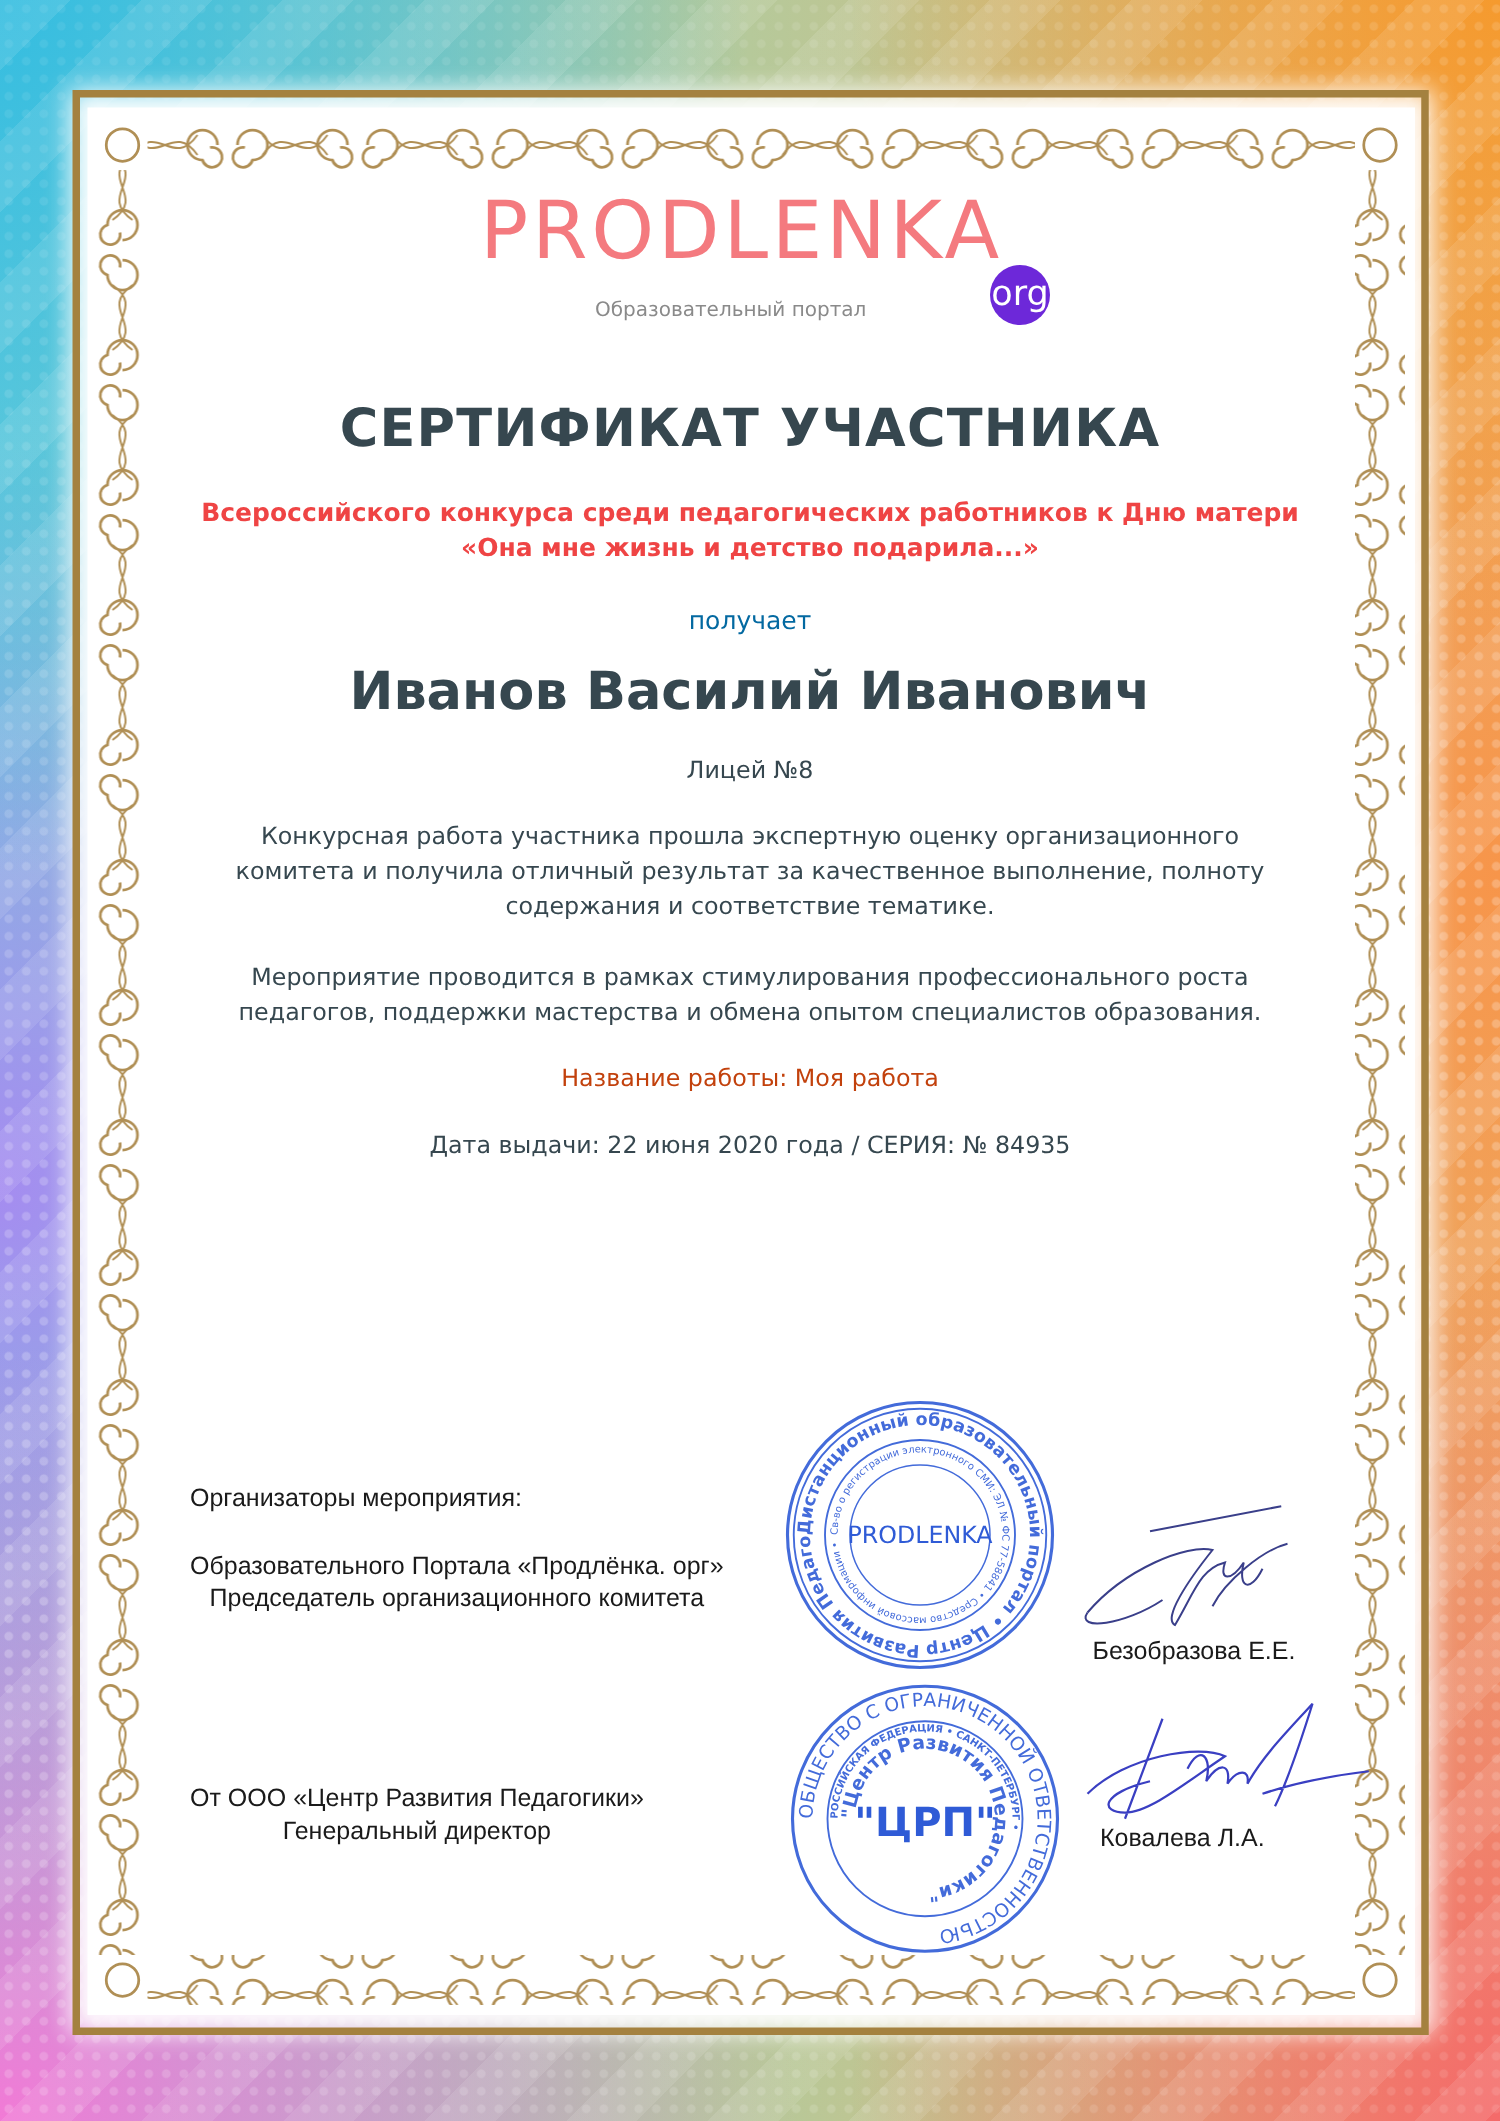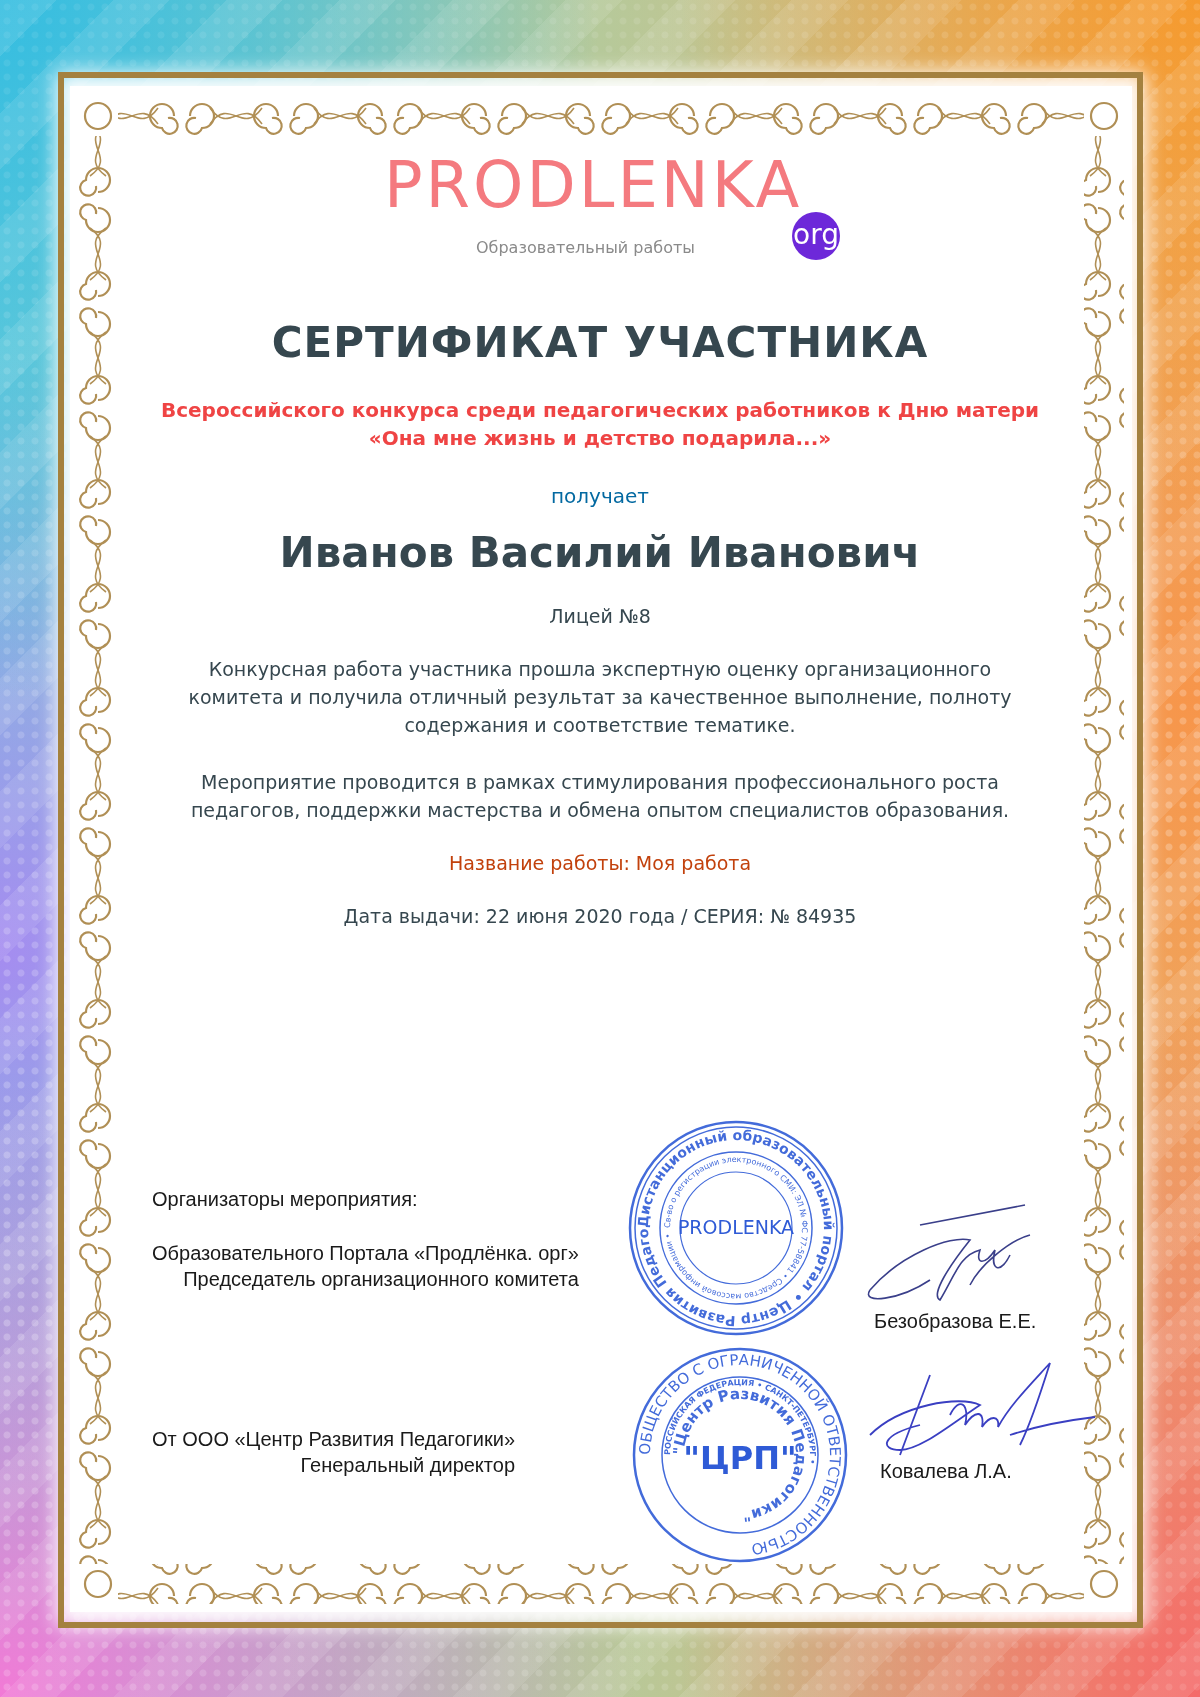--- a/index.html
+++ b/index.html
@@ -68,21 +68,21 @@
   .receives { position: absolute; left: 0; top: 384px; width: 1000px; font-size: 20px; color: #0369a1; }
   .name { position: absolute; left: 0; top: 428px; width: 1000px; font-size: 42px; font-weight: bold; color: #36474f; }
   .school { position: absolute; left: 0; top: 505px; width: 1000px; font-size: 19px; color: #36474f; }
   .para1 { position: absolute; left: 60px; top: 555px; width: 880px; font-size: 19px; line-height: 28px; color: #36474f; }
   .para2 { position: absolute; left: 60px; top: 668px; width: 880px; font-size: 19px; line-height: 28px; color: #36474f; }
   .work { position: absolute; left: 0; top: 752px; width: 1000px; font-size: 19px; color: #c2410c; }
   .issued { position: absolute; left: 0; top: 805px; width: 1000px; font-size: 19px; color: #36474f; }
 
   .org-block {
     position: absolute; left: 152px; font-family: "Liberation Sans", sans-serif;
-    font-size: 20px; line-height: 26px; color: #1a1a1a; text-align: right;
+    font-size: 20px; line-height: 26px; color: #1a1a1a; text-align: center;
   }
   .org-heading { top: 1186px; }
   .org-one { top: 1240px; }
   .org-two { top: 1426px; }
   .signer {
     position: absolute; font-family: "Liberation Sans", sans-serif; font-size: 20px; color: #1a1a1a;
   }
   .signer-1 { left: 874px; top: 1310px; }
   .signer-2 { left: 880px; top: 1460px; }
   .stamp { position: absolute; }
@@ -123,21 +123,21 @@
     <circle cx="20" cy="20" r="13"></circle>
       <circle cx="1026" cy="20" r="13"></circle>
     <circle cx="20" cy="1488" r="13"></circle>
       <circle cx="1026" cy="1488" r="13"></circle>
   </g>
 </svg>
 
 <div class="logo">
   <div class="logo-word">PRODLENKA</div>
   <div class="logo-org">org</div>
-  <div class="logo-sub">Образовательный работы</div>
+  <div class="logo-sub">Образовательный портал</div>
 </div>
 
 <div class="content">
   <div class="title">СЕРТИФИКАТ УЧАСТНИКА</div>
   <div class="subtitle">
     <div>Всероссийского конкурса среди педагогических работников к Дню матери</div>
     <div>«Она мне жизнь и детство подарила...»</div>
   </div>
   <div class="receives">получает</div>
   <div class="name">Иванов Василий Иванович</div>

